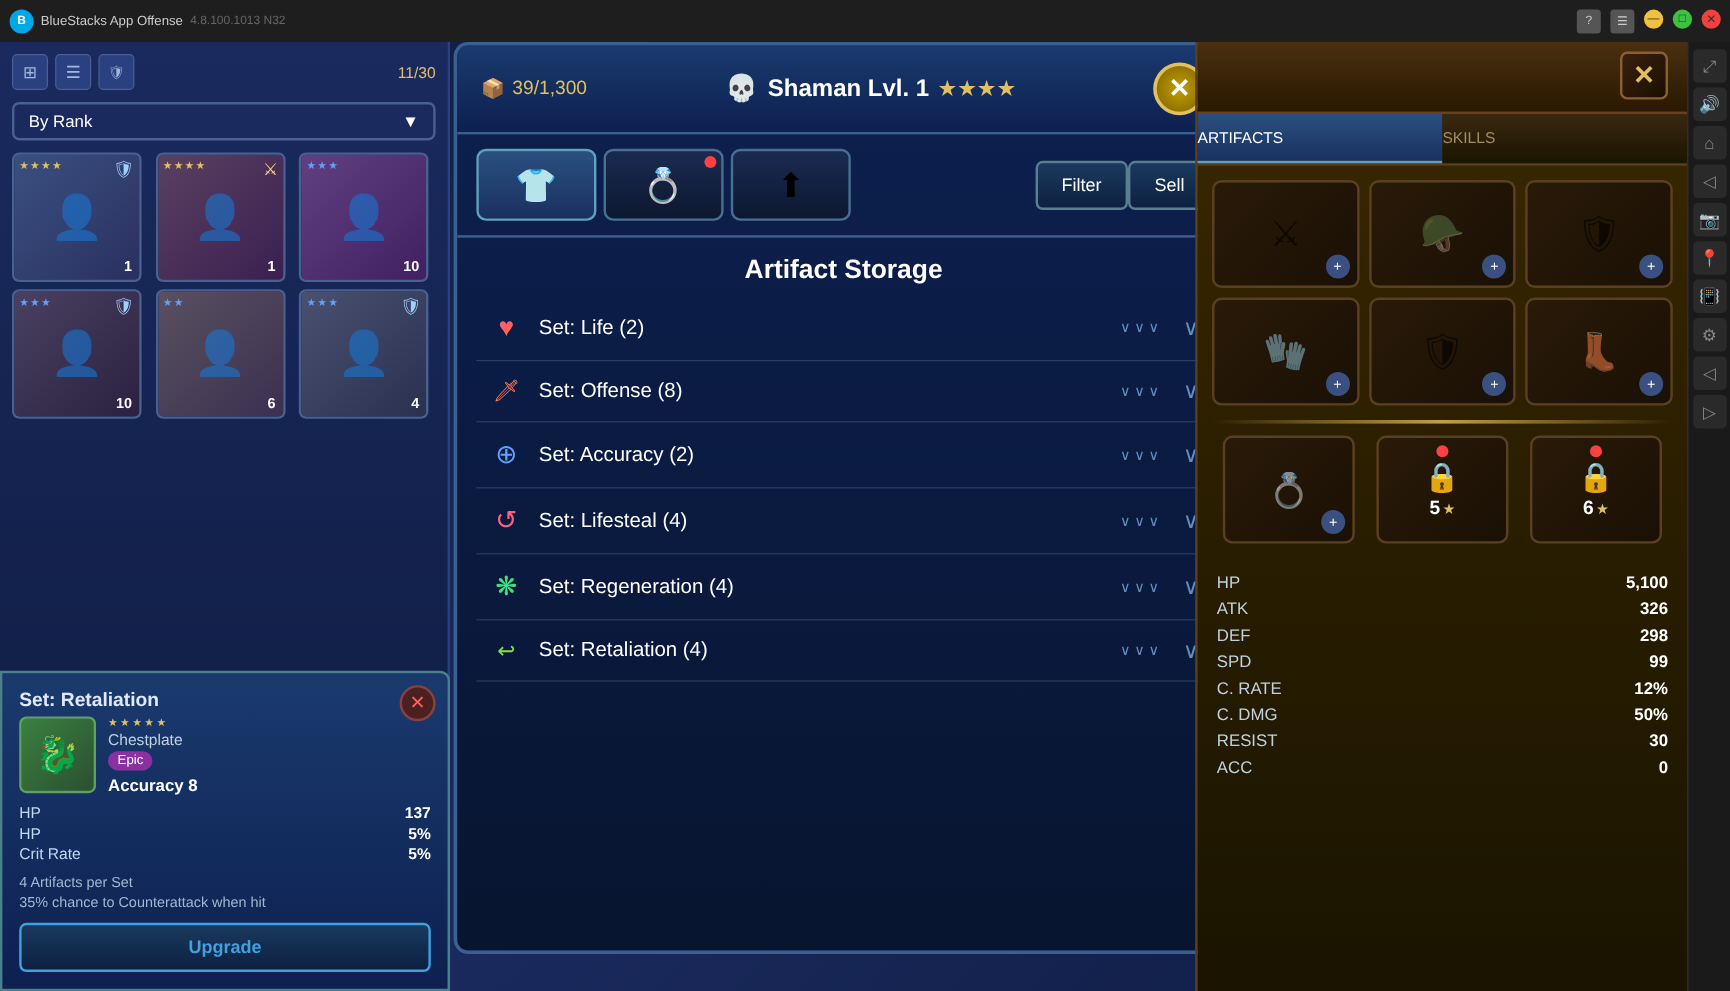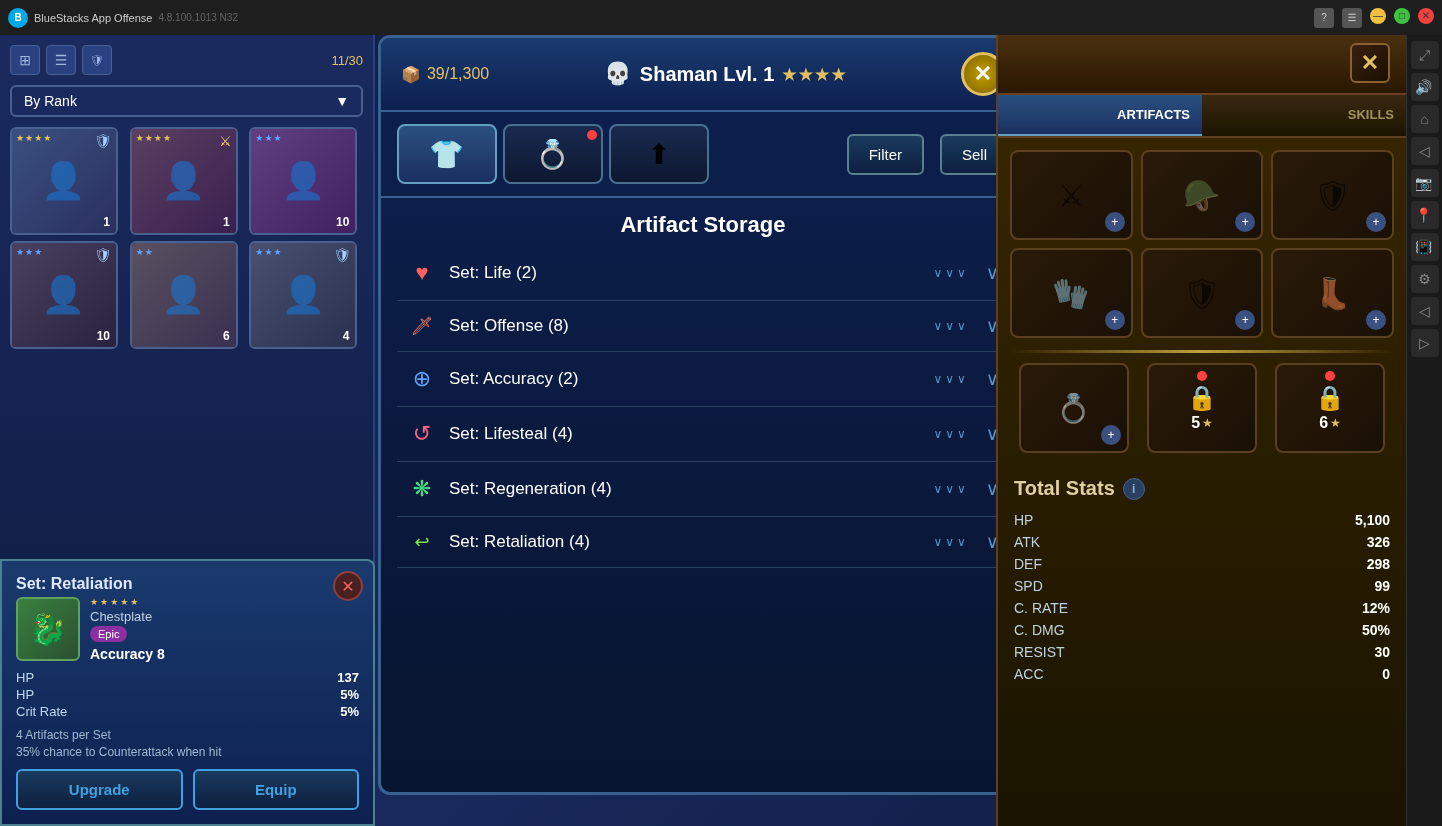--- a/index.html
+++ b/index.html
@@ -309,21 +309,21 @@
     .tab-btn.has-dot { position: relative; }
     .tab-dot {
       position: absolute;
       top: 4px; right: 4px;
       width: 10px; height: 10px;
       background: #ff4040;
       border-radius: 50%;
     }
     .filter-sell {
       margin-left: auto;
-      display: flex; gap: 16px; padding-left: 32px;
+      display: flex; gap: 0; padding-left: 32px;
     }
     .filter-btn, .sell-btn {
       padding: 10px 20px;
       border-radius: 6px;
       border: 2px solid #5a8090;
       background: linear-gradient(180deg, #1a3a5e 0%, #0d2040 100%);
       color: white; font-size: 15px; cursor: pointer;
     }
 
     
@@ -386,24 +386,24 @@
       cursor: pointer;
     }
 
     
     .right-tabs {
       display: flex;
       border-bottom: 2px solid #5a4020;
     }
     .right-tab {
       flex: 1;
-      padding: 12px 12px;
-      text-align: right;
+      padding: 12px 0;
+      text-align: left;
       font-size: 13px;
-      font-weight: bold;
+      font-weight: normal;
       cursor: pointer;
       border: none;
     }
     .right-tab.active {
       background: linear-gradient(180deg, #2a5080 0%, #1a3060 100%);
       color: white;
       border-bottom: 2px solid #60a0c0;
     }
     .right-tab.inactive {
       background: linear-gradient(180deg, #3a2810 0%, #1a1500 100%);
@@ -650,21 +650,20 @@
   <div class="artifact-stat-row">
     <span class="stat-name">Crit Rate</span>
     <span class="stat-val">5%</span>
   </div>
   <div class="artifact-description">
     <div>4 Artifacts per Set</div>
     <div>35% chance to Counterattack when hit</div>
   </div>
   <div class="artifact-action-btns">
     <button class="btn-upgrade">Upgrade</button>
-    <button class="btn-equip">Equip</button>
   </div>
 </div>
 
 <div class="artifact-dialog">
 
   <div class="dialog-header">
     <div class="dialog-count">
       <span style="font-size:16px;">📦</span>
       <span>39/1,300</span>
     </div>
@@ -834,24 +833,20 @@
         <span style="color:#60a0ff;font-size:24px;">🔒</span>
         <div style="display:flex;align-items:center;gap:2px;">
           <span style="color:white;font-size:16px;font-weight:bold;">6</span>
           <span style="color:#e0c060;font-size:12px;">★</span>
         </div>
       </div>
     </div>
   </div>
 
   <div class="total-stats">
-    <div class="total-stats-header">
-      <span class="total-stats-title">Total Stats</span>
-      <div class="info-icon">i</div>
-    </div>
     <div class="stat-row">
       <span class="stat-label">HP</span>
       <span class="stat-value">5,100</span>
     </div>
     <div class="stat-row">
       <span class="stat-label">ATK</span>
       <span class="stat-value">326</span>
     </div>
     <div class="stat-row">
       <span class="stat-label">DEF</span>

